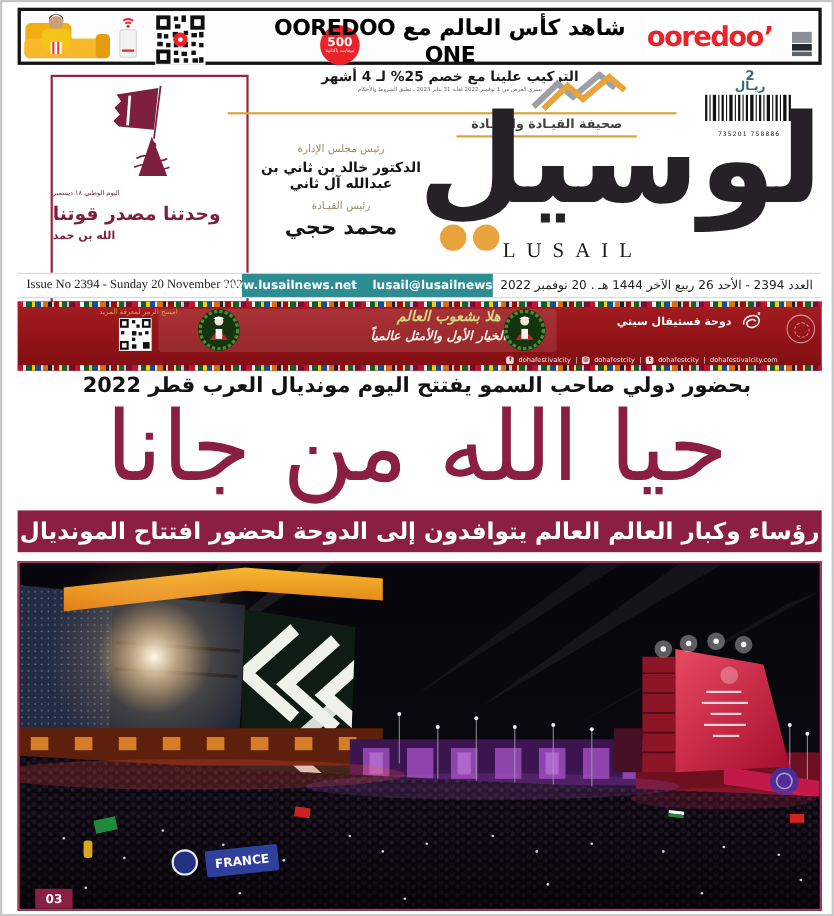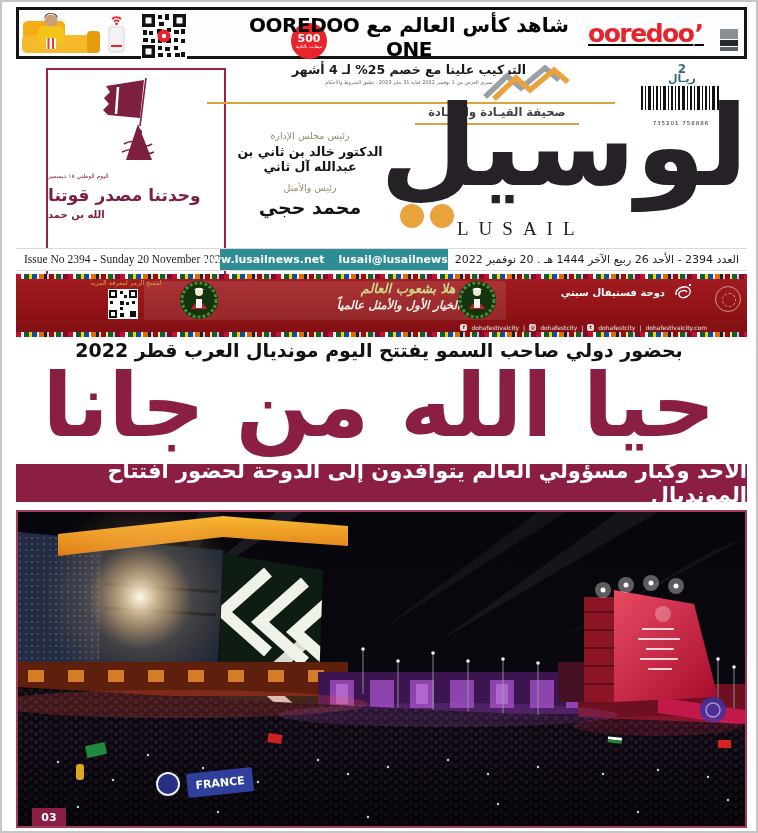--- a/index.html
+++ b/index.html
@@ -15,21 +15,21 @@
   .ad-badge { position:absolute; left:272px; top:13px; width:36px; height:36px; border-radius:50%;
               background:#e8232a; color:#fff; display:flex; flex-direction:column;
               align-items:center; justify-content:center; line-height:1; }
   .ad-badge .v { font-size:11px; font-weight:bold; }
   .ad-badge .u { font-size:4.5px; margin-top:1px; text-align:center; }
   .ad-center { position:absolute; left:205px; right:150px; top:3px; direction:rtl; text-align:center; }
   .ad-headline { font-size:20px; font-weight:bold; color:#000000; letter-spacing:-.5px; }
   .ad-subline  { font-size:12.5px; font-weight:bold; color:#1a1a1a; margin-top:1px; }
   .ad-fine     { font-size:5px; color:#666; margin-top:2px; direction:rtl; }
   .ad-brand { position:absolute; right:44px; top:5px; width:112px; height:36px;
-              display:flex; align-items:center; justify-content:flex-start; background:#fff;text-decoration:underline; }
+              display:flex; align-items:center; justify-content:flex-start; background:#fff; }
   .ooredoo-word { color:#e8232a; font-size:25px; font-weight:bold; letter-spacing:-1.5px;
                   font-family:"DejaVu Sans", sans-serif; }
   .ooredoo-tick { color:#e8232a; font-size:25px; font-weight:bold; margin-left:1px; }
   .ad-award { position:absolute; right:6px; bottom:3px; width:18px; height:24px; }
   .ad-award .a1{ width:18px; height:10px; background:#8a8f94; }
   .ad-award .a2{ width:18px; height:6px; background:#23282d; margin-top:1px; }
   .ad-award .a3{ width:18px; height:4px; background:#5b6167; margin-top:1px; }
 
   
   .emblem-box { position:absolute; left:20px; top:66px; width:180px; height:208px;
@@ -99,21 +99,21 @@
                      text-align:center; font-weight:bold; }
   .fest-stamp { position:absolute; right:6px; top:12px; width:26px; height:26px; border-radius:50%;
                 border:1px solid rgba(255,255,255,.55); }
   .fest-stamp::after { content:""; position:absolute; left:6px; top:6px; width:12px; height:12px;
                 border-radius:50%; border:1px dashed rgba(255,255,255,.5); }
 
   
   .kicker { position:absolute; left:0; top:337px; width:100%; text-align:center; direction:rtl;
             font-size:19px; font-weight:bold; color:#121212; letter-spacing:-.3px; }
   .headline { position:absolute; left:0; top:352px; width:100%; text-align:center; direction:rtl;
-              font-size:88px; line-height:1.18; font-weight:bold; color:#8a1e43; letter-spacing:-2px; }
+              font-size:88px; line-height:1.18; font-weight:normal; color:#8a1e43; letter-spacing:-2px; }
   .subbar { position:absolute; left:14px; top:462px; width:731px; height:38px; background:#8a1e43;
             color:#fff; display:flex; align-items:center; justify-content:center;
             direction:rtl; font-size:21px; font-weight:bold; }
 
   
   .photo { position:absolute; left:14px; top:508px; width:731px; height:318px;
            border:2px solid #a43a5e; background:#05050a; }
   .page-badge { position:absolute; left:30px; top:806px; width:34px; height:18px; background:#8a1e43;
                 color:#fff; font-size:11px; font-weight:bold; display:flex; align-items:center;
                 justify-content:center; }
@@ -213,21 +213,21 @@
       <div class="emblem-caption">اليوم الوطني ١٨ ديسمبر</div>
       <div class="emblem-motto">وحدتنا مصدر قوتنا</div>
       <div class="emblem-sign">الله بن حمد</div>
     </div>
 
     <div class="gold-line"></div>
 
     <div class="officials">
       <div class="off-label">رئيس مجلس الإدارة</div>
       <div class="off-name1">الدكتور خالد بن ثاني بن عبدالله آل ثاني</div>
-      <div class="off-label">رئيس والأمثل</div>
+      <div class="off-label">رئيس القيـادة</div>
       <div class="off-name2">محمد حجي</div>
     </div>
 
     <svg class="zigzag" width="96" height="38" viewBox="0 0 96 38">
       <polyline points="4,32 26,11 40,23 64,3 78,15" fill="none" stroke="#9aa0a6" stroke-width="5.5"></polyline>
       <polyline points="13,34 35,13 49,25 73,5 87,17" fill="none" stroke="#e8a33d" stroke-width="5.5"></polyline>
     </svg>
     <div class="tagline">صحيفة القيـادة والريـادة</div>
 
     <div class="logo-ar">لوسيل</div>
@@ -341,21 +341,21 @@
       <span class="ic">t</span>
       <span>dohafestcity</span>
         <span>|</span>
       <span>dohafestivalcity.com</span>
     </div>
     <div class="fest-stamp"></div>
   </div>
 
   <div class="kicker">بحضور دولي صاحب السمو يفتتح اليوم مونديال العرب قطر 2022</div>
   <h1 class="headline">حيا الله من جانا</h1>
-  <div class="subbar">الأحد وكبار مسؤولي العالم يتوافدون إلى الدوحة لحضور افتتاح المونديال</div>
+  <div class="subbar">رؤساء وكبار العالم العالم يتوافدون إلى الدوحة لحضور افتتاح المونديال</div>
 
   <figure class="photo">
     <svg width="727" height="314" viewBox="0 0 727 314">
       <defs>
         <linearGradient id="sky" x1="0" y1="0" x2="0" y2="1">
           <stop offset="0" stop-color="#06060c"></stop>
             <stop offset="1" stop-color="#0c0a12"></stop>
         </linearGradient>
         <linearGradient id="orange" x1="0" y1="0" x2="0" y2="1">
           <stop offset="0" stop-color="#f7b733"></stop>

